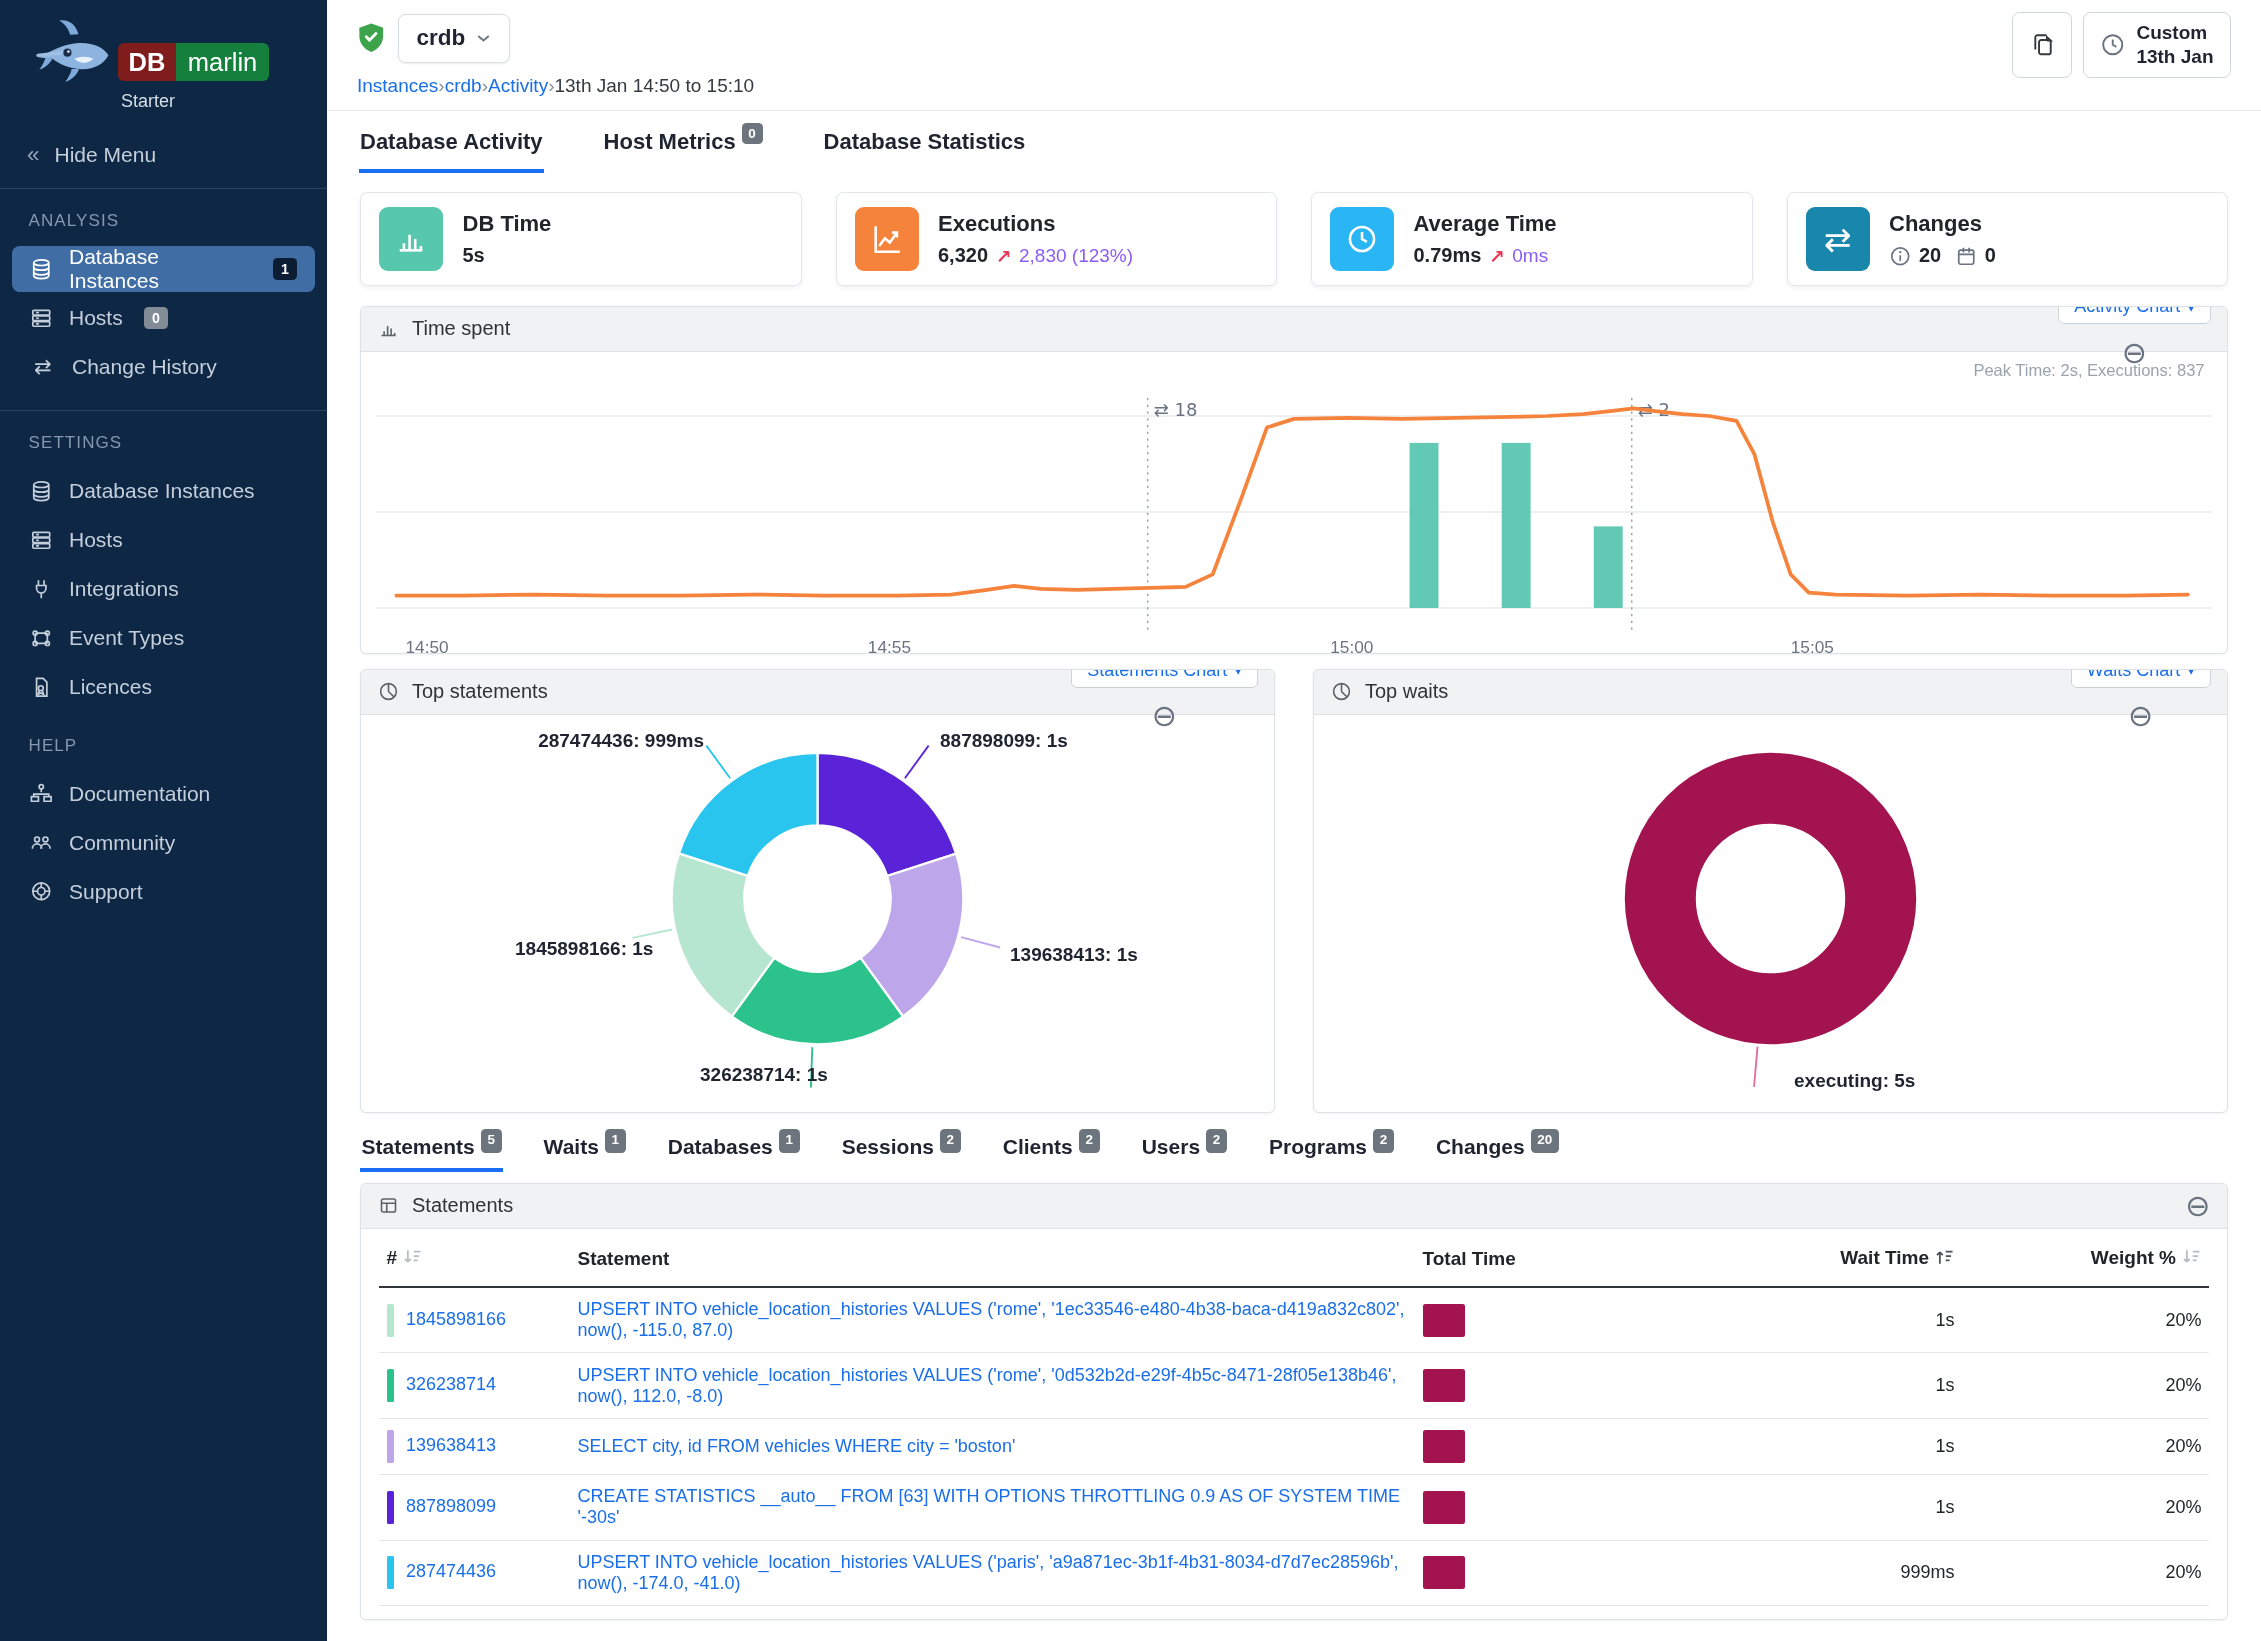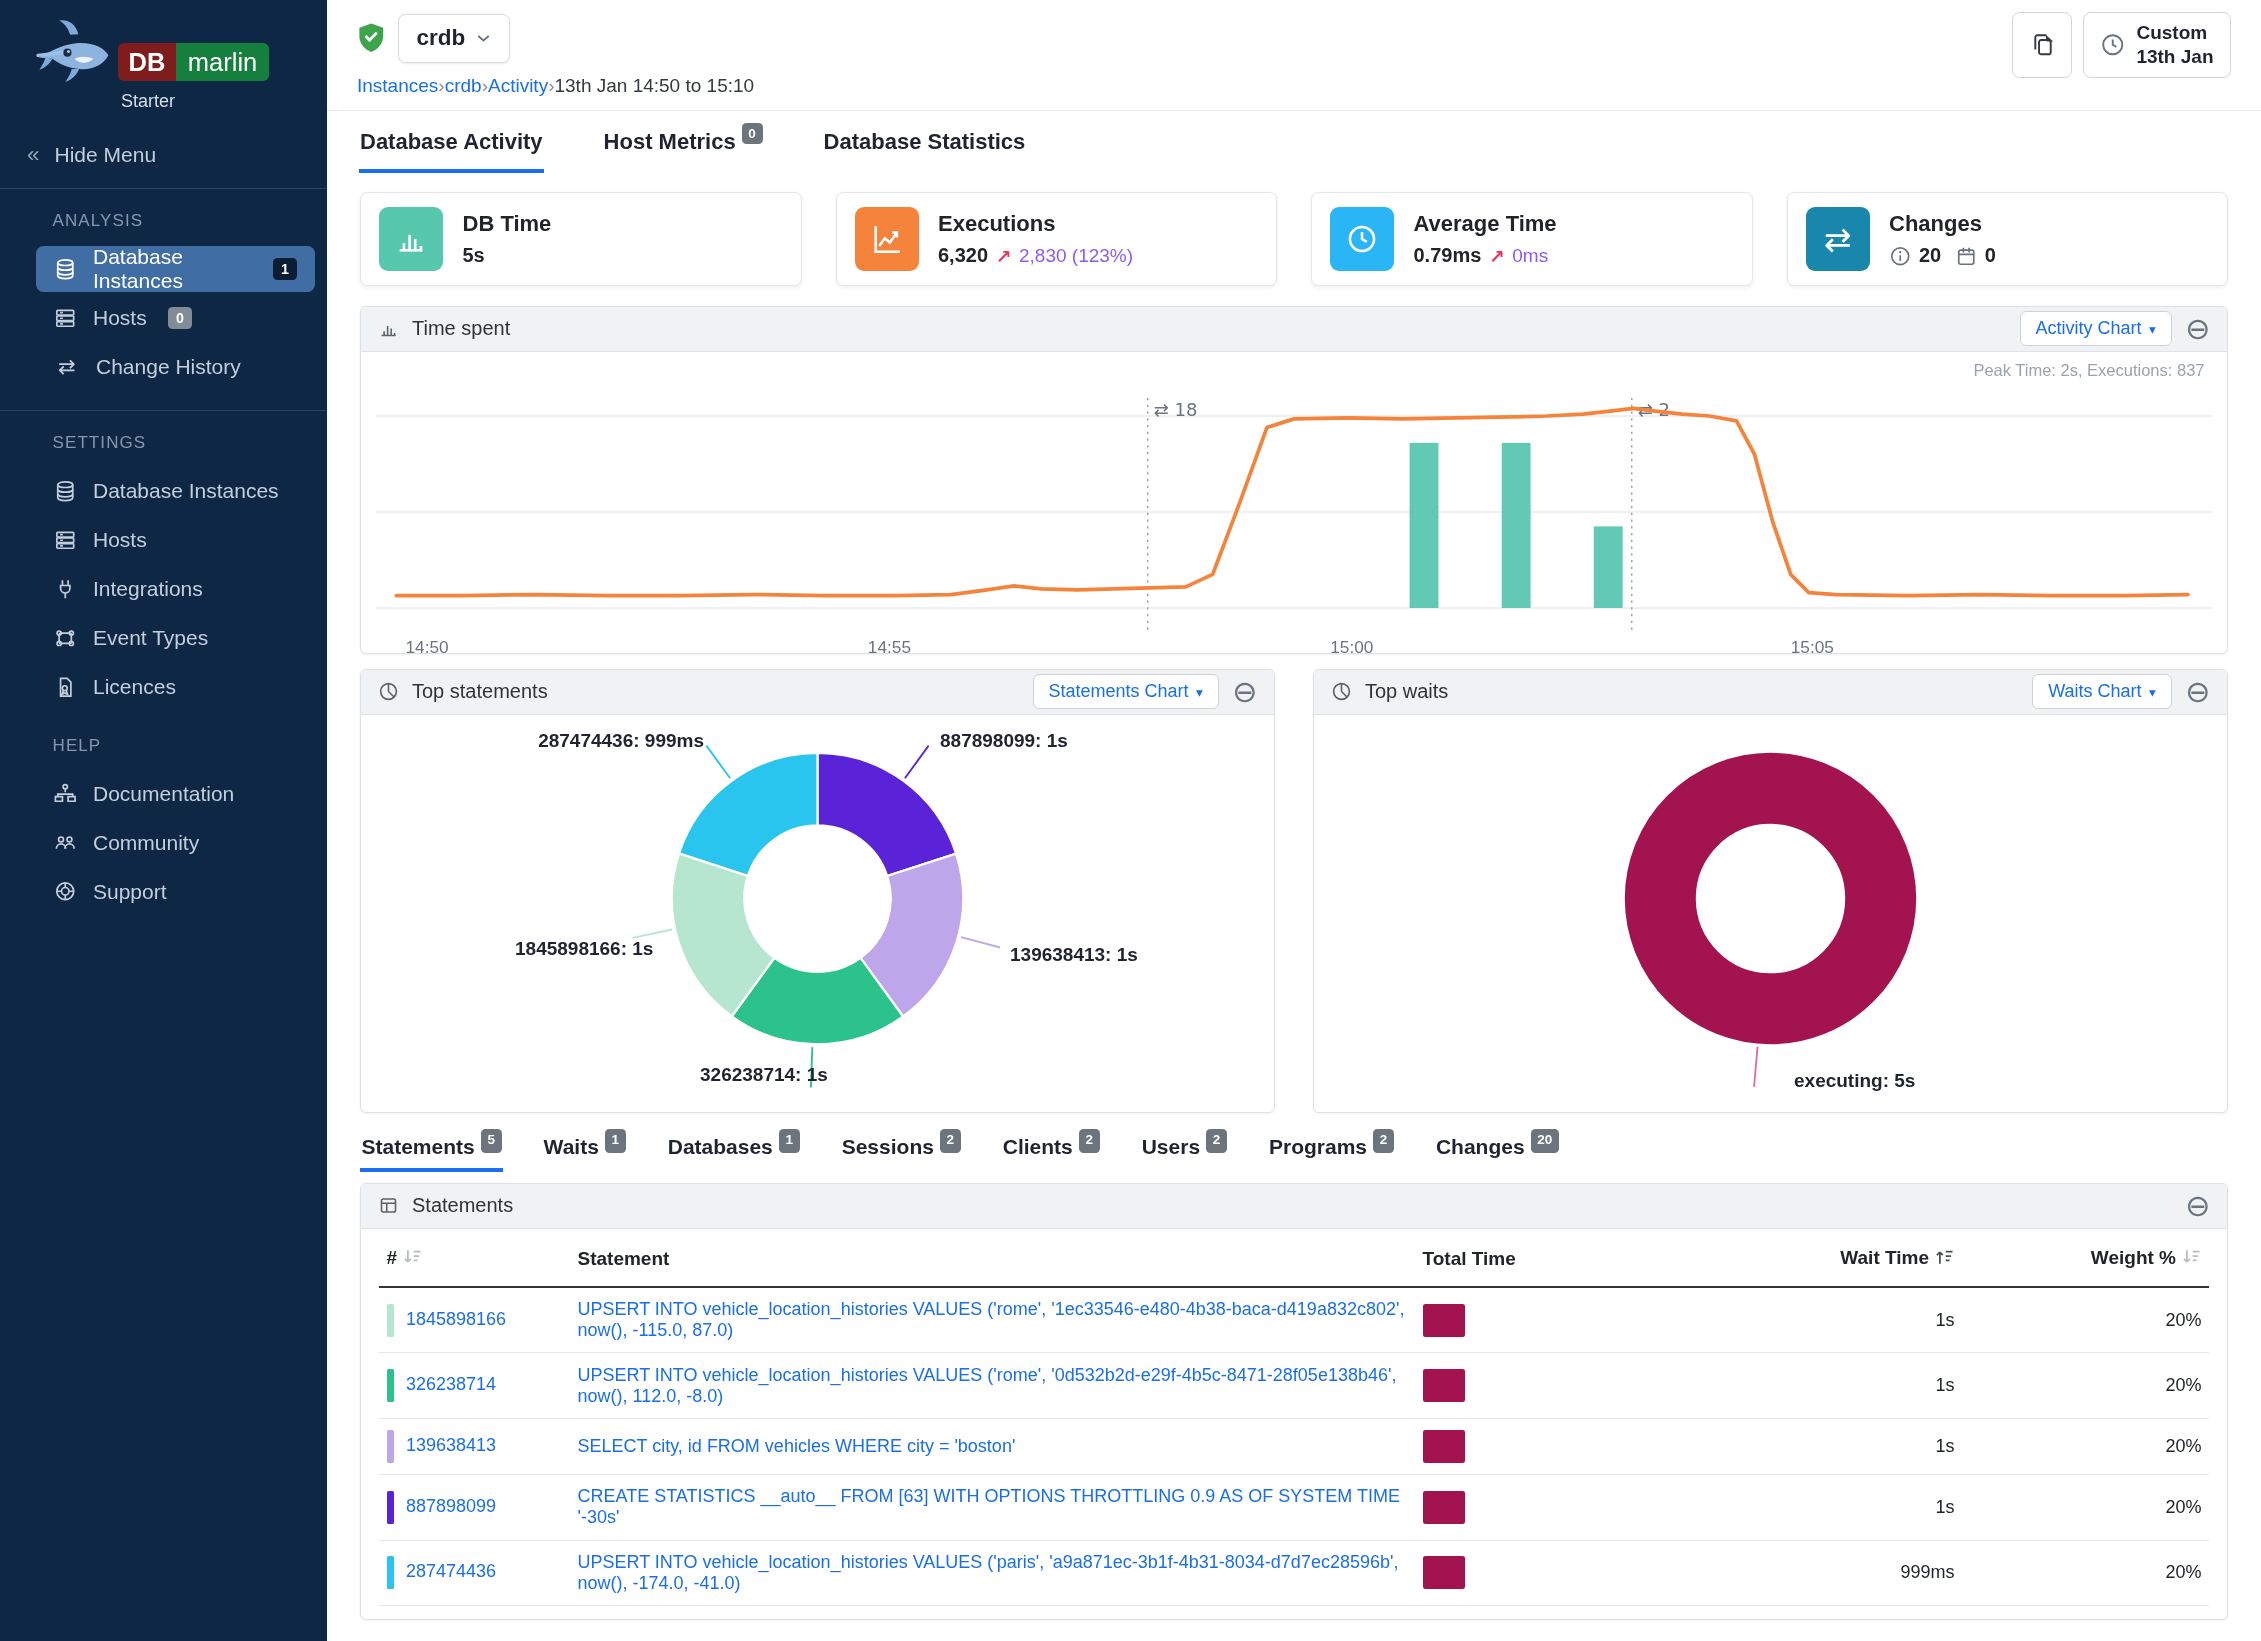--- a/index.html
+++ b/index.html
@@ -11,21 +11,21 @@
   .sidebar { width:327px; min-width:327px; background:#0d2744; color:#c5cfdb; height:100%; }
   .logo-wrap { position:relative; height:127px; }
   .fish { position:absolute; left:36px; top:15px; }
   .brand { position:absolute; left:118px; top:43px; display:flex; font-weight:bold; font-size:25.5px; }
   .brand .db { background:#7f1d1d; color:#fff; padding:4.5px 10.5px; border-radius:6px 0 0 6px; }
   .brand .marlin { background:#15803d; color:#fff; padding:4.5px 12px; border-radius:0 6px 6px 0; font-weight:normal; }
   .edition { position:absolute; left:121px; top:91px; font-size:18px; color:#d8dfe8; }
   .hide-menu { display:flex; align-items:center; gap:15px; padding:15px 27px 19.5px; font-size:21px;
     border-bottom:0.7px solid #27415f; cursor:pointer; }
   .hide-menu .chev { font-size:22.5px; color:#93a5ba; }
-  .side-section { padding-top:22.5px;padding-left:24px; }
+  .side-section { padding-top:22.5px; }
   .side-section.divided { border-top:0.7px solid #27415f; margin-top:19.5px; }
   .side-title { padding:0 28.5px; font-size:17px; letter-spacing:1.1px; color:#8598ad; margin-bottom:15px; }
   .side-item { display:flex; align-items:center; gap:16.5px; margin:3px 12px; padding:0 18px; height:46px;
     font-size:21px; border-radius:7.5px; cursor:pointer; color:#c5cfdb; }
   .side-item.active { background:#3f6da4; color:#fff; }
   .side-item svg { flex:0 0 auto; }
   .side-badge { margin-left:4.5px; background:#828c96; color:#fff; font-size:14.2px; font-weight:bold;
     padding:3px 8.2px; border-radius:4.5px; }
   .side-item.active .side-badge { background:#0a1d33; }
   .glyph-icon { font-size:21px; color:#c5cfdb; width:25.5px; text-align:center; }
@@ -63,21 +63,21 @@
   .m-value { font-size:20px; font-weight:bold; display:flex; align-items:center; gap:7.5px; }
   .delta-arrow { color:#e8365a; font-size:19px; font-family:"DejaVu Sans",sans-serif; }
   .delta { color:#8b5cf6; font-size:19px; font-weight:normal; }
   .chg-ic { color:#6b7280; display:inline-flex; }
 
   .panel { margin:15px 33px 0; border:0.7px solid #dde2e7; border-radius:6px; overflow:hidden;
     box-shadow:0 0.7px 3px rgba(0,0,0,.05); background:#fff; }
   .panel-header { background:#f0f2f4; border-bottom:0.7px solid #dde2e7; height:45px; padding:0 16.5px;
     display:flex; align-items:center; gap:13.5px; font-size:20px; color:#2f3337; }
   .ph-icon { color:#5a6268; display:flex; }
-  .ph-right { margin-left:auto; display:flex; align-items:center; gap:13.5px; }
+  .ph-right { margin-left:auto; display:flex; align-items:center; gap:13.5px;flex-direction:column; }
   .select-btn { background:#fff; border:0.7px solid #ccd2d9; border-radius:6px; padding:6px 15px;
     color:#1a6fe8; font-size:18px; cursor:pointer; display:flex; gap:7.5px; align-items:center; }
   .select-btn .caret { color:#1a6fe8; font-size:13.5px; }
   .collapse-icon { color:#6b7280; font-size:30px; line-height:1; cursor:pointer;
     font-family:"DejaVu Sans",sans-serif; }
 
   .time-body { position:relative; height:307px; padding:4.5px 0 0; }
   .peak-note { position:absolute; right:22.5px; top:9px; font-size:16.5px; color:#9aa3ac; }
   #time-svg { display:block; width:100%; height:303px; }
 

